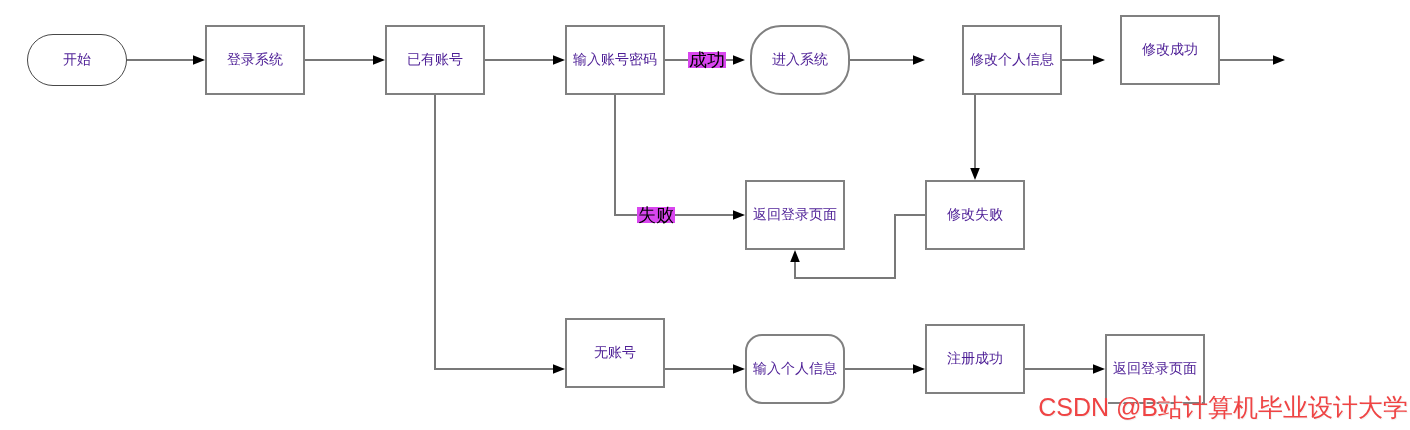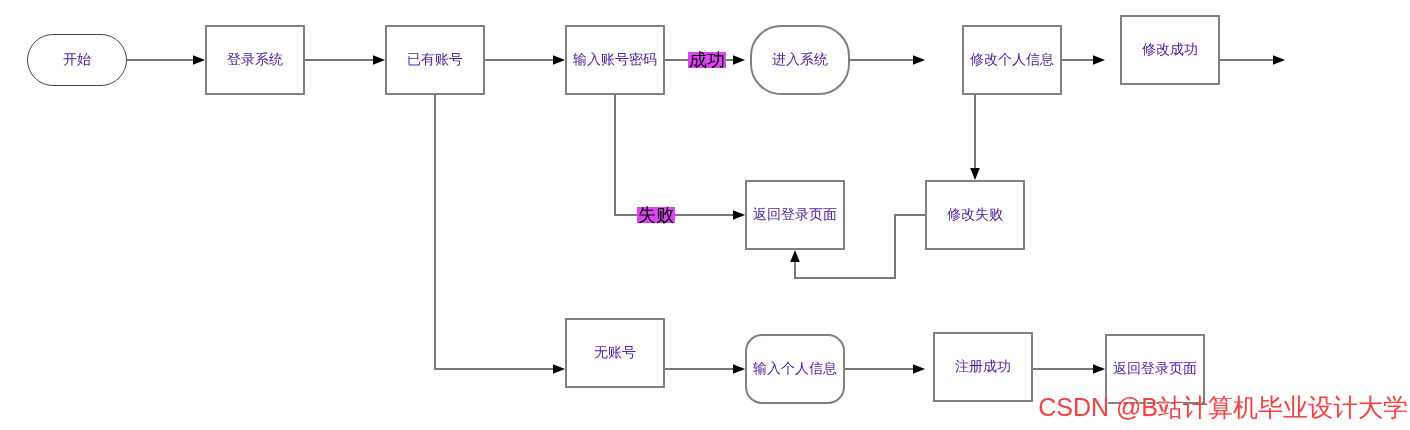--- a/index.html
+++ b/index.html
@@ -104,21 +104,21 @@
   <div class="node process" style="left:565px;top:25px;">输入账号密码</div>
   <div class="node process" style="left:750px;top:25px;border-radius:31px;">进入系统</div>
   <div class="node process" style="left:962px;top:25px;">修改个人信息</div>
   <div class="node process" style="left:1105px;top:15px;margin-left:15px;">修改成功</div>
 
   <div class="node process" style="left:745px;top:180px;">返回登录页面</div>
   <div class="node process" style="left:925px;top:180px;">修改失败</div>
 
   <div class="node process" style="left:565px;top:318px;">无账号</div>
   <div class="node process" style="left:745px;top:334px;border-radius:17px;">输入个人信息</div>
-  <div class="node process" style="left:925px;top:332px;margin-left:8px;">注册成功</div>
+  <div class="node process" style="left:925px;top:324px;">注册成功</div>
   <div class="node process" style="left:1105px;top:334px;">返回登录页面</div>
 
   <div class="edge-label" style="left:688px;top:52px;">成功</div>
   <div class="edge-label" style="left:615px;top:207px;margin-left:22px;">失败</div>
 
   <div class="watermark">CSDN @B站计算机毕业设计大学</div>
 
 </div>
 
 </body></html>

